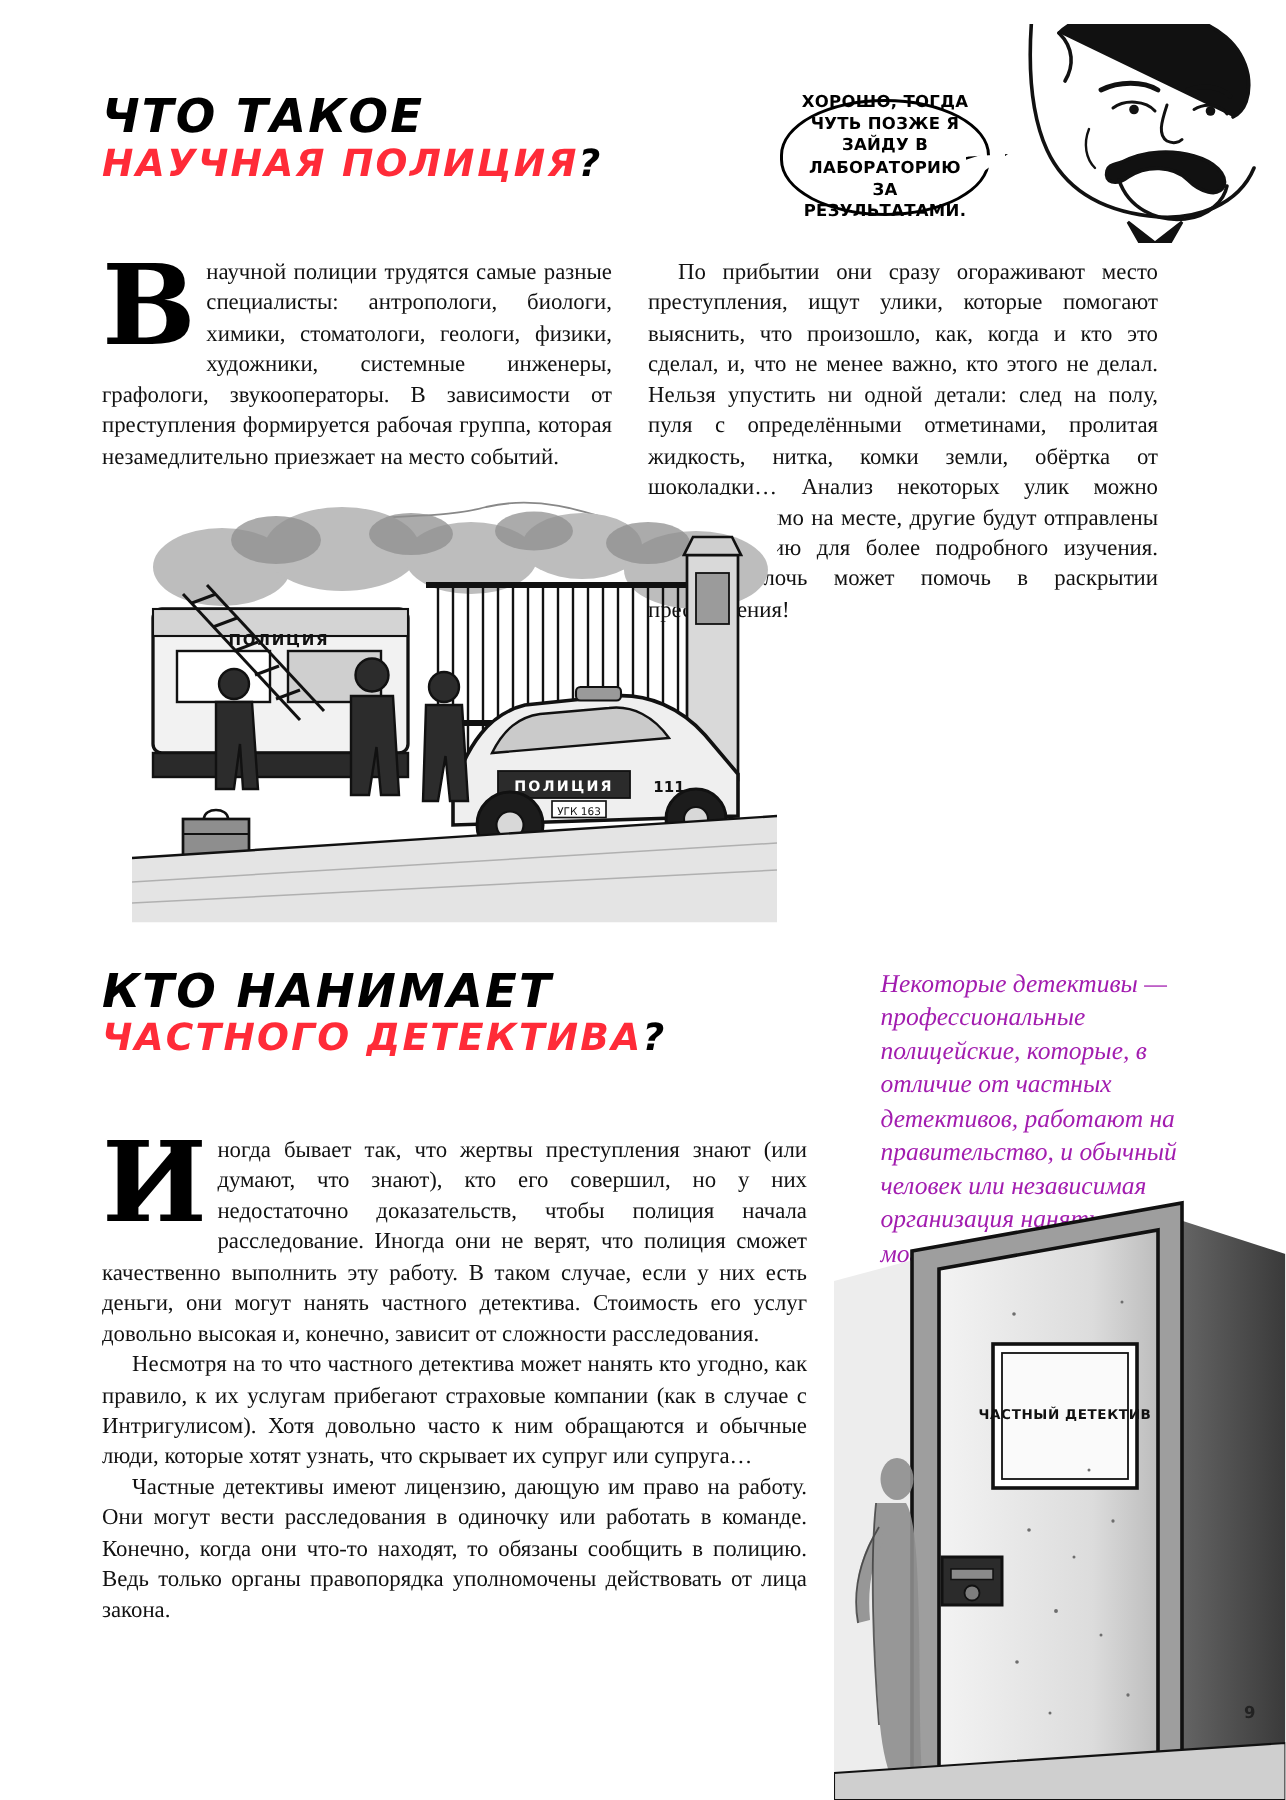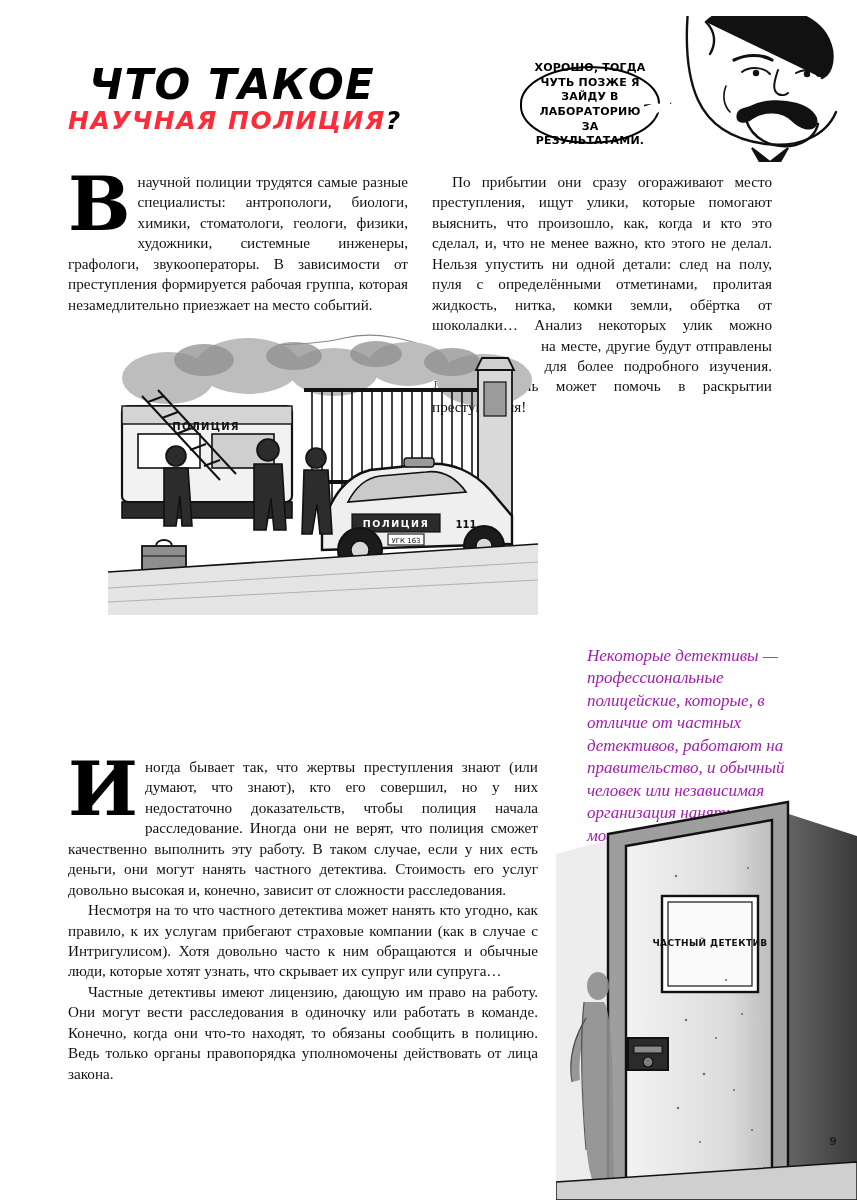--- a/index.html
+++ b/index.html
@@ -29,23 +29,22 @@
     font-family: "DejaVu Sans", sans-serif;
     font-weight: bold;
     font-style: italic;
     letter-spacing: 0.5px;
     line-height: 1.08;
     text-transform: uppercase;
   }
   .heading .l1 {
     display: block;
     color: #000;
-    font-size: 42px;
+    font-size: 31px;
     letter-spacing: 1.5px;
-    margin-left: 21px;
   }
   .heading .l2 {
     display: block;
     color: #ff2b38;
     font-size: 25px;
     letter-spacing: 1.5px;
   }
   .heading .l2 .qm { color: #000; }
 
   #heading-1 { left: 68px; top: 62px; width: 430px; }
@@ -136,21 +135,21 @@
     color: #000;
     display: flex;
     align-items: center;
     justify-content: center;
     letter-spacing: 0.2px;
   }
 
   
   #illo-crime {
     position: absolute;
-    left: 108px;
+    left: 88px;
     top: 330px;
     width: 430px;
     height: 285px;
   }
 
   
   #illo-door {
     position: absolute;
     left: 556px;
     top: 790px;
@@ -337,20 +336,24 @@
         <path d="M0 242 L430 214 L430 285 L0 285 Z" fill="#e4e4e4" stroke="none"></path>
         <path d="M0 242 L430 214" stroke="#111" stroke-width="1.6" fill="none"></path>
         <g stroke="#b0b0b0" stroke-width="1">
           <line x1="0" y1="258" x2="430" y2="232"></line>
           <line x1="0" y1="272" x2="430" y2="250"></line>
         </g>
       </g>
     </svg>
   </div>
 
+  <div class="heading" id="heading-2">
+    <span class="l1">КТО НАНИМАЕТ</span>
+    <span class="l2"><span>ЧАСТНОГО ДЕТЕКТИВА</span><span class="qm">?</span></span>
+  </div>
 
   <div id="sidenote">Некоторые детективы — профессиональные полицейские, которые, в отличие от частных детективов, работают на правительство, и обычный человек или независимая организация нанять их не могут.</div>
 
   <div class="col" id="col-wide-2">
     <p class="noind"><span class="dropcap">И</span><span>ногда бывает так, что жертвы преступления знают (или думают, что знают), кто его совершил, но у них недостаточно доказательств, чтобы полиция начала расследование. Иногда они не верят, что полиция сможет качественно выполнить эту работу. В таком случае, если у них есть деньги, они могут нанять частного детектива. Стоимость его услуг довольно высокая и, конечно, зависит от сложности расследования.</span></p>
     <p>Несмотря на то что частного детектива может нанять кто угодно, как правило, к их услугам прибегают страховые компании (как в случае с Интригулисом). Хотя довольно часто к ним обращаются и обычные люди, которые хотят узнать, что скрывает их супруг или супруга…</p>
     <p>Частные детективы имеют лицензию, дающую им право на работу. Они могут вести расследования в одиночку или работать в команде. Конечно, когда они что-то находят, то обязаны сообщить в полицию. Ведь только органы правопорядка уполномочены действовать от лица закона.</p>
   </div>
 
   <div id="illo-door">

